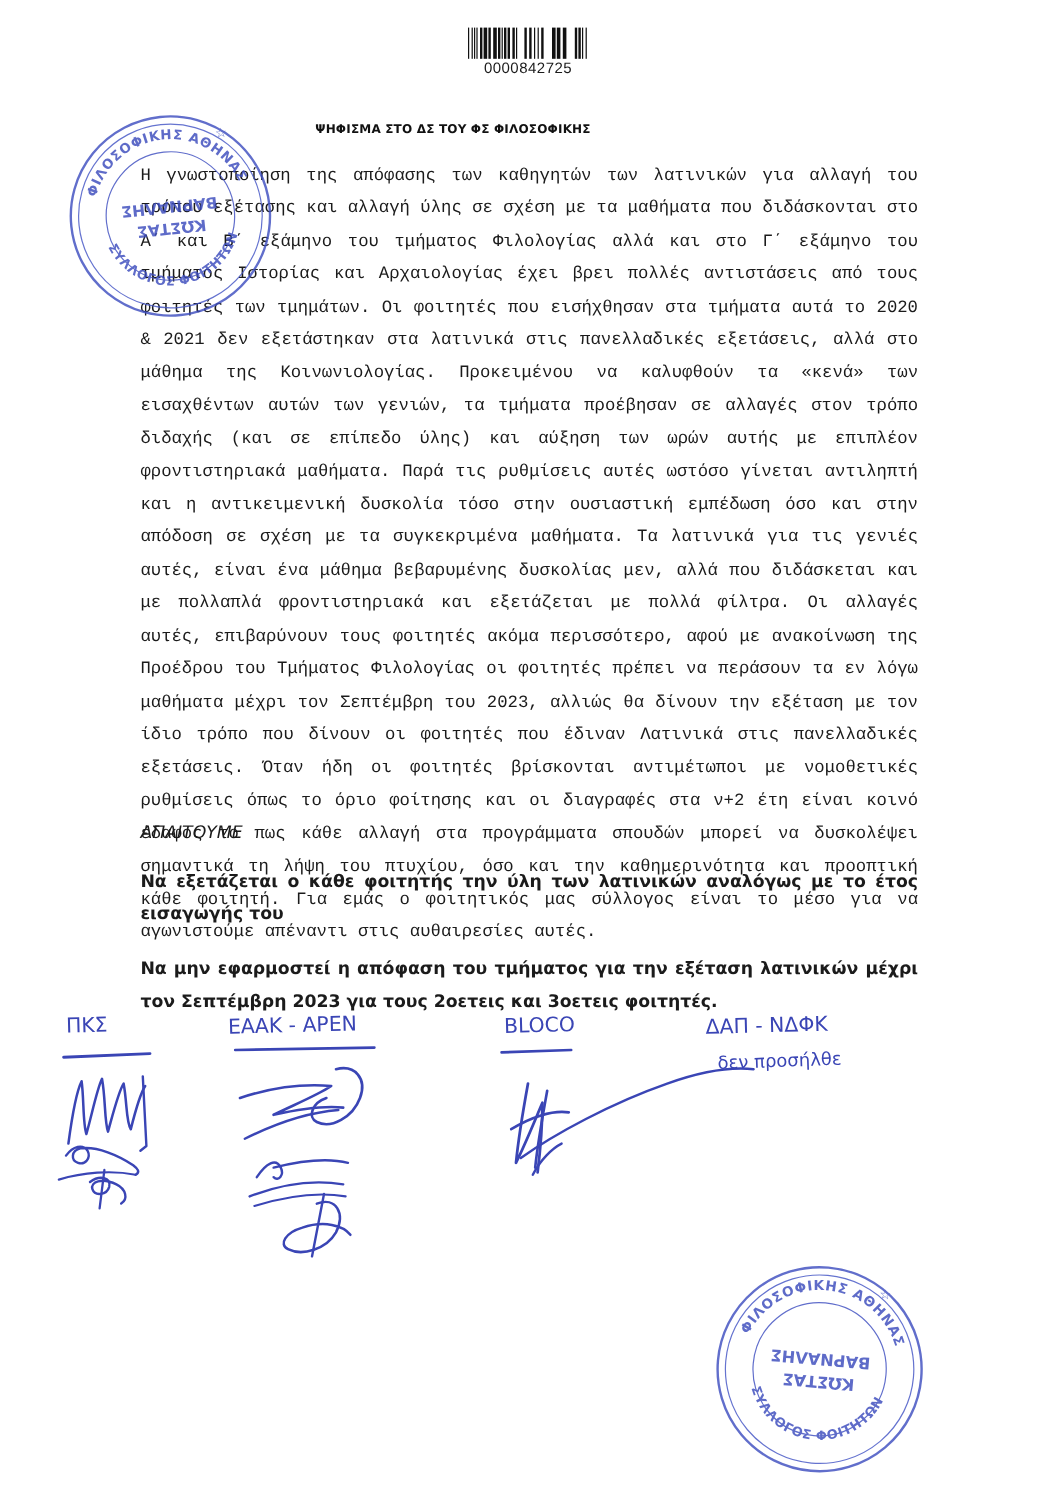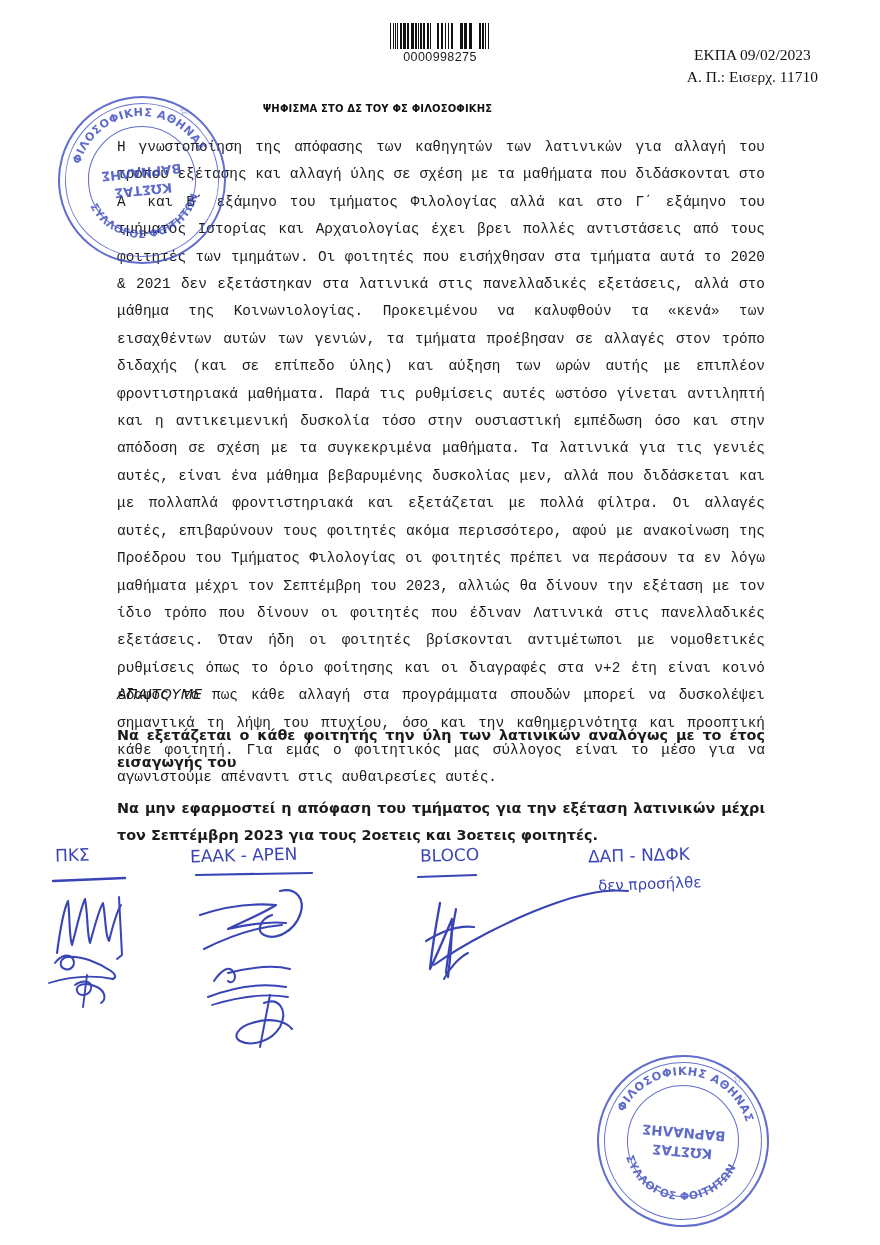--- a/index.html
+++ b/index.html
@@ -190,27 +190,23 @@
     stroke-linejoin: round;
   }
 </style>
 </head>
 <body>
 
 <div class="page">
 
   <div class="barcode-block">
     <div class="barcode-bars" id="barcode-bars"><i style="width:1px;margin-right:2px"></i><i style="width:1px;margin-right:1px"></i><i style="width:1px;margin-right:1px"></i><i style="width:1px;margin-right:2px"></i><i style="width:2px;margin-right:1px"></i><i style="width:3px;margin-right:1px"></i><i style="width:2px;margin-right:2px"></i><i style="width:3px;margin-right:1px"></i><i style="width:2px;margin-right:1px"></i><i style="width:1px;margin-right:1px"></i><i style="width:2px;margin-right:1px"></i><i style="width:2px;margin-right:2px"></i><i style="width:2px;margin-right:1px"></i><i style="width:1px;margin-right:1px"></i><i style="width:0;margin-right:5px"></i><i style="width:2px;margin-right:2px"></i><i style="width:2px;margin-right:2px"></i><i style="width:1px;margin-right:2px"></i><i style="width:1px;margin-right:2px"></i><i style="width:2px;margin-right:2px"></i><i style="width:0;margin-right:5px"></i><i style="width:3px;margin-right:1px"></i><i style="width:3px;margin-right:2px"></i><i style="width:3px;margin-right:2px"></i><i style="width:0;margin-right:5px"></i><i style="width:2px;margin-right:1px"></i><i style="width:2px;margin-right:1px"></i><i style="width:1px;margin-right:2px"></i><i style="width:1px;margin-right:2px"></i></div>
-    <div class="barcode-number">0000998275</div>
-  </div>
-
-  <div class="doc-header">
-    <div>ΕΚΠΑ 09/02/2023</div>
-    <div>Α. Π.: Εισερχ. 11710</div>
-  </div>
+    <div class="barcode-number">0000842725</div>
+  </div>
+
 
   <div class="doc-title">ΨΗΦΙΣΜΑ ΣΤΟ ΔΣ ΤΟΥ ΦΣ ΦΙΛΟΣΟΦΙΚΗΣ</div>
 
   <div class="body-text">
     <p>Η γνωστοποίηση της απόφασης των καθηγητών των λατινικών για αλλαγή του τρόπου εξέτασης και αλλαγή ύλης  σε σχέση με τα μαθήματα που διδάσκονται στο Α΄ και Β΄ εξάμηνο του τμήματος Φιλολογίας αλλά και στο Γ΄ εξάμηνο του τμήματος Ιστορίας και Αρχαιολογίας έχει βρει πολλές αντιστάσεις από τους φοιτητές των τμημάτων. Οι φοιτητές που εισήχθησαν στα τμήματα αυτά το 2020 &amp; 2021 δεν εξετάστηκαν στα λατινικά στις πανελλαδικές εξετάσεις, αλλά στο μάθημα της Κοινωνιολογίας. Προκειμένου να καλυφθούν τα «κενά» των εισαχθέντων αυτών των γενιών, τα τμήματα προέβησαν σε αλλαγές στον τρόπο διδαχής (και σε επίπεδο ύλης) και αύξηση των ωρών αυτής με επιπλέον φροντιστηριακά μαθήματα. Παρά τις ρυθμίσεις αυτές ωστόσο γίνεται αντιληπτή και η αντικειμενική δυσκολία τόσο στην ουσιαστική εμπέδωση όσο και στην απόδοση σε σχέση με τα συγκεκριμένα μαθήματα. Τα λατινικά για τις γενιές αυτές, είναι ένα μάθημα βεβαρυμένης δυσκολίας μεν, αλλά που διδάσκεται και με πολλαπλά φροντιστηριακά και εξετάζεται με πολλά φίλτρα. Οι αλλαγές αυτές, επιβαρύνουν τους φοιτητές ακόμα περισσότερο, αφού με ανακοίνωση της Προέδρου του Τμήματος Φιλολογίας οι φοιτητές πρέπει να περάσουν τα εν λόγω μαθήματα μέχρι τον Σεπτέμβρη του 2023, αλλιώς θα δίνουν την εξέταση με τον ίδιο τρόπο που δίνουν οι φοιτητές που έδιναν Λατινικά στις πανελλαδικές εξετάσεις. Όταν ήδη οι φοιτητές βρίσκονται αντιμέτωποι με νομοθετικές ρυθμίσεις όπως το όριο φοίτησης και οι διαγραφές στα ν+2 έτη είναι κοινό έδαφος το πως κάθε αλλαγή στα προγράμματα σπουδών μπορεί να δυσκολέψει σημαντικά τη λήψη του πτυχίου, όσο και την καθημερινότητα και προοπτική κάθε φοιτητή. Για εμάς ο φοιτητικός μας σύλλογος είναι το μέσο για να αγωνιστούμε απέναντι στις αυθαιρεσίες αυτές.</p>
   </div>
 
   <div class="demand-heading">ΑΠΑΙΤΟΥΜΕ</div>
 
   <div class="demands">

